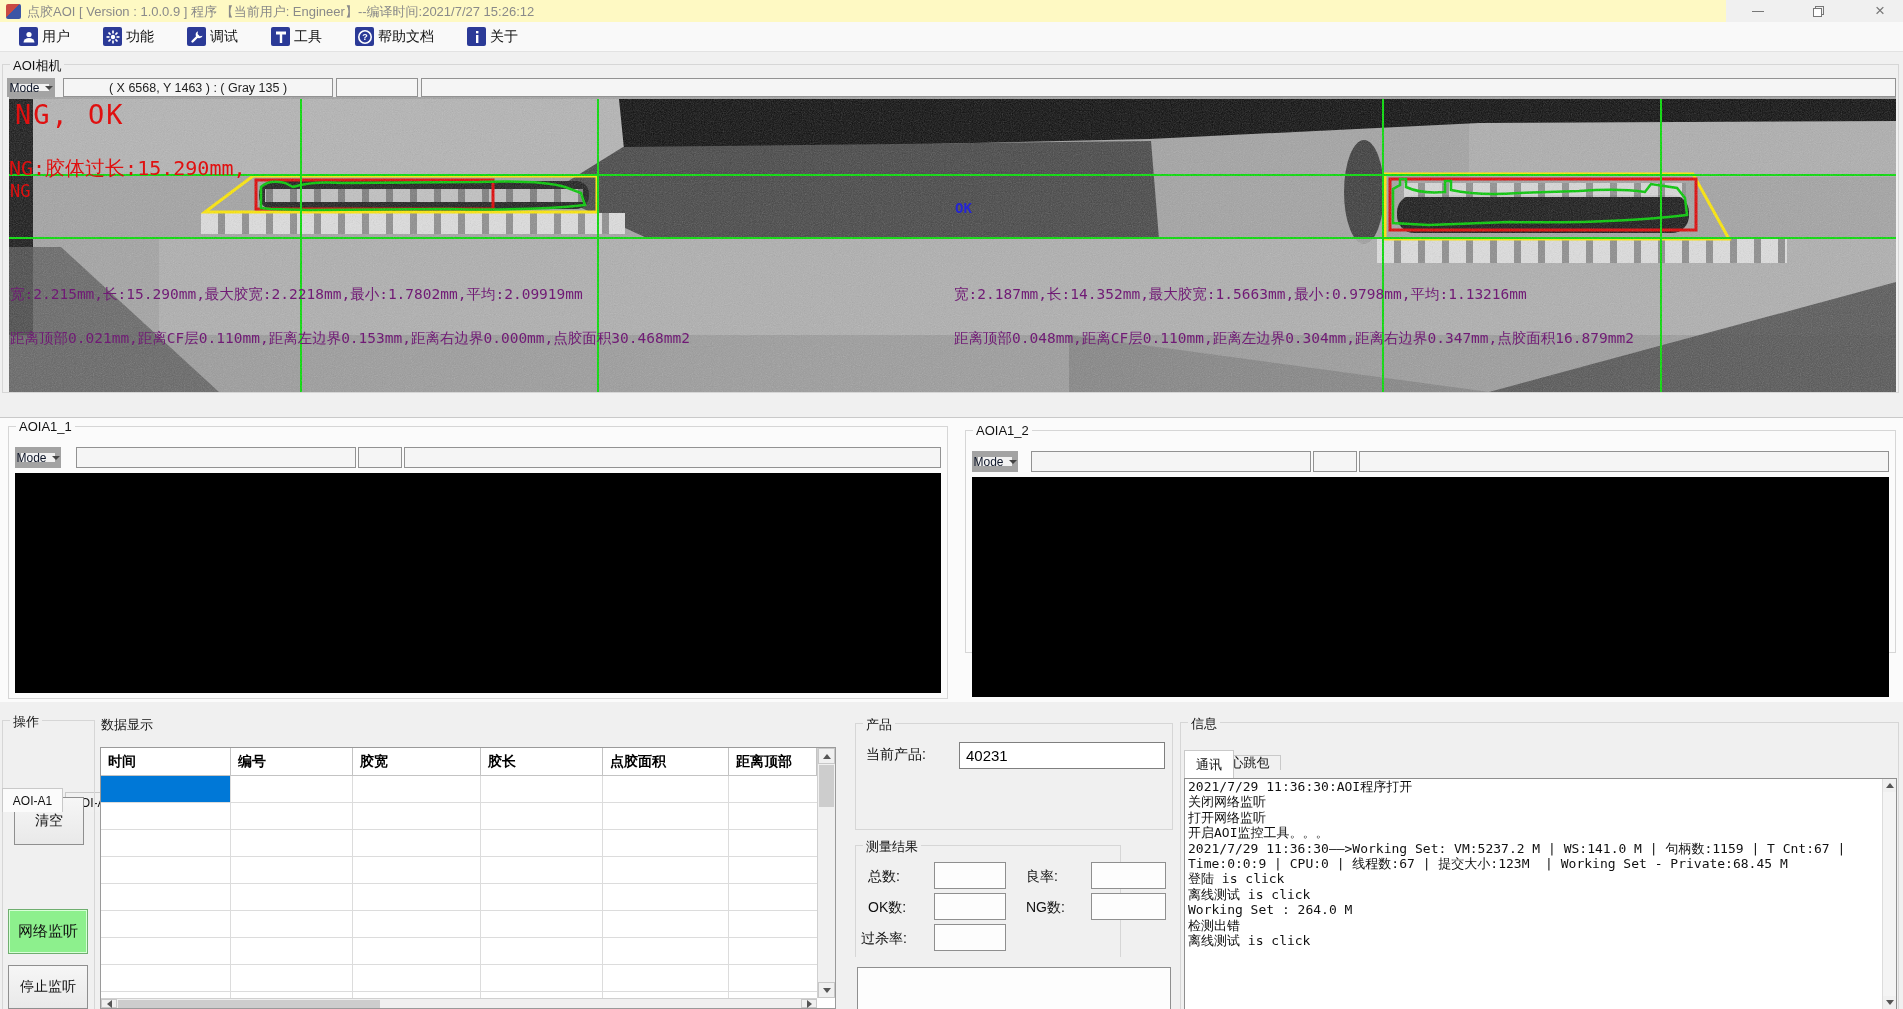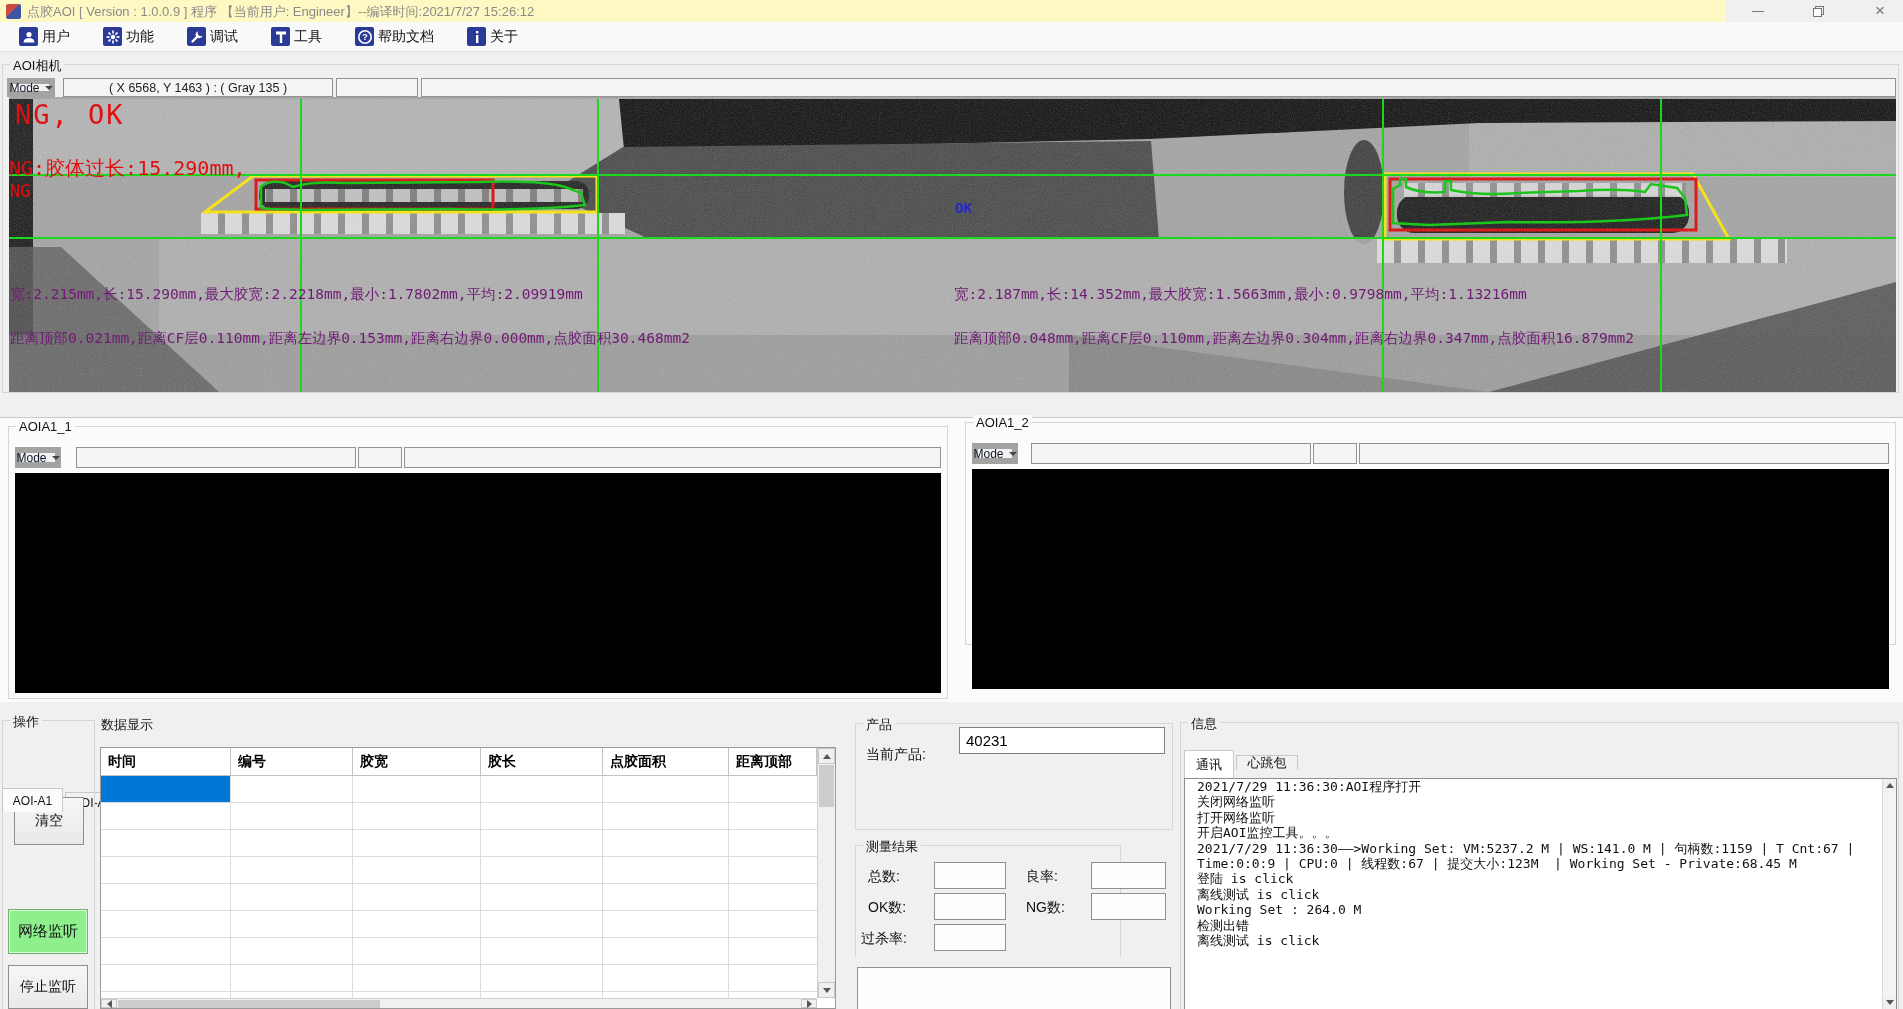--- a/index.html
+++ b/index.html
@@ -80,21 +80,21 @@
 
   .fld-label { position:absolute; font-size:14px; color:#111; white-space:nowrap; }
   .fld-box { position:absolute; border:1px solid #8f8f8f; background:#fdfdfd; }
   .product-input { position:absolute; border:1px solid #7f7f7f; background:#fff; font-size:15px; color:#000;
                    font-family:"Liberation Sans",sans-serif; padding-left:6px; outline:none; }
 
   .info-tab { position:absolute; border:1px solid #c9c9c9; border-bottom:none; background:#f1f1f1; font-size:13px; color:#111;
               display:flex; align-items:center; justify-content:center; }
   .info-tab.active { background:#ffffff; z-index:2; }
   .log { position:absolute; left:3px; top:55px; width:713px; height:232px; background:#fff; border:1px solid #8f8f8f; overflow:hidden; }
-  .log-line { font-family:"DejaVu Sans Mono", monospace; font-size:13px; line-height:15.4px; color:#101010; white-space:pre; padding-left:12px; }
+  .log-line { font-family:"DejaVu Sans Mono", monospace; font-size:13px; line-height:15.4px; color:#101010; white-space:pre; padding-left:3px; }
   .log-vscroll { position:absolute; right:0; top:0; width:14px; height:100%; background:#f4f4f4; border-left:1px solid #dcdcdc; }
 </style>
 </head>
 <body>
 
 <div id="app">
 
   <div class="titlebar">
     <div class="app-icon"></div>
     <span class="title-text">点胶AOI [ Version : 1.0.0.9 ]  程序 【当前用户: Engineer】--编译时间:2021/7/27 15:26:12</span>
@@ -268,21 +268,21 @@
       <span class="gb-label">AOIA1_1</span>
       <div class="mode-btn" style="left:6px; top:20px; width:46px; height:21px;">
         <span>Mode</span>
           <span class="mode-caret"></span>
       </div>
       <div class="sunken" style="left:67px; top:20px; width:280px; height:21px;"></div>
       <div class="sunken" style="left:349px; top:20px; width:44px; height:21px;"></div>
       <div class="sunken" style="left:395px; top:20px; width:537px; height:21px;"></div>
       <div class="canvas-black" style="left:6px; top:46px; width:926px; height:220px;"></div>
     </div>
-    <div class="groupbox gb-white" style="left:965px; top:4px; width:931px; height:223px;">
+    <div class="groupbox gb-white" style="left:965px; top:12px; width:931px; height:223px;">
       <span class="gb-label">AOIA1_2</span>
       <div class="mode-btn" style="left:6px; top:20px; width:46px; height:21px;">
         <span>Mode</span>
           <span class="mode-caret"></span>
       </div>
       <div class="sunken" style="left:65px; top:20px; width:280px; height:21px;"></div>
       <div class="sunken" style="left:347px; top:20px; width:44px; height:21px;"></div>
       <div class="sunken" style="left:393px; top:20px; width:530px; height:21px;"></div>
       <div class="canvas-black" style="left:6px; top:46px; width:917px; height:220px;"></div>
     </div>
@@ -324,42 +324,42 @@
       <div class="thumb" style="left:17px; top:1px; width:262px; height:8px;"></div>
       <div class="arr" style="left:700px; top:0; width:16px; height:9px;">
           <span class="tri-rt"></span>
         </div>
     </div>
   </div>
 
   <div class="groupbox" style="left:855px; top:723px; width:318px; height:107px;">
     <span class="gb-label">产品</span>
     <span class="fld-label" style="left:10px; top:22px;">当前产品:</span>
-    <input class="product-input" style="left: 103px; top: 3px; width: 206px; height: 27px;" readonly="" value="40231">
+    <input class="product-input" style="left: 103px; top: 18px; width: 206px; height: 27px;" readonly="" value="40231">
   </div>
 
   <div class="groupbox" style="left:855px; top:845px; width:266px; height:112px; border-bottom:none;">
     <span class="gb-label">测量结果</span>
     <span class="fld-label" style="left:12px; top:22px;">总数:</span>
     <div class="fld-box" style="left:78px; top:16px; width:72px; height:27px;"></div>
     <span class="fld-label" style="left:170px; top:22px;">良率:</span>
     <div class="fld-box" style="left:235px; top:16px; width:75px; height:27px;"></div>
     <span class="fld-label" style="left:12px; top:53px;">OK数:</span>
     <div class="fld-box" style="left:78px; top:47px; width:72px; height:27px;"></div>
     <span class="fld-label" style="left:170px; top:53px;">NG数:</span>
     <div class="fld-box" style="left:235px; top:47px; width:75px; height:27px;"></div>
     <span class="fld-label" style="left:5px; top:84px;">过杀率:</span>
     <div class="fld-box" style="left:78px; top:78px; width:72px; height:27px;"></div>
   </div>
   <div class="fld-box" style="left:857px; top:967px; width:314px; height:42px; border-bottom:none;"></div>
 
   <div class="groupbox" style="left:1180px; top:722px; width:719px; height:287px; border-bottom:none;">
     <span class="gb-label">信息</span>
     <div class="info-tab active" style="left:3px; top:27px; width:50px; height:28px;">通讯</div>
-    <div class="info-tab" style="left:55px; top:32px; width:62px; height:15px;">心跳包</div>
+    <div class="info-tab" style="left:38px; top:32px; width:62px; height:15px;">心跳包</div>
     <div class="log">
       <div class="log-line">2021/7/29 11:36:30:AOI程序打开</div>
       <div class="log-line">关闭网络监听</div>
       <div class="log-line">打开网络监听</div>
       <div class="log-line">开启AOI监控工具。。。</div>
       <div class="log-line">2021/7/29 11:36:30——&gt;Working Set: VM:5237.2 M | WS:141.0 M | 句柄数:1159 | T Cnt:67 |</div>
       <div class="log-line">Time:0:0:9 | CPU:0 | 线程数:67 | 提交大小:123M  | Working Set - Private:68.45 M</div>
       <div class="log-line">登陆 is click</div>
       <div class="log-line">离线测试 is click</div>
       <div class="log-line">Working Set : 264.0 M</div>

